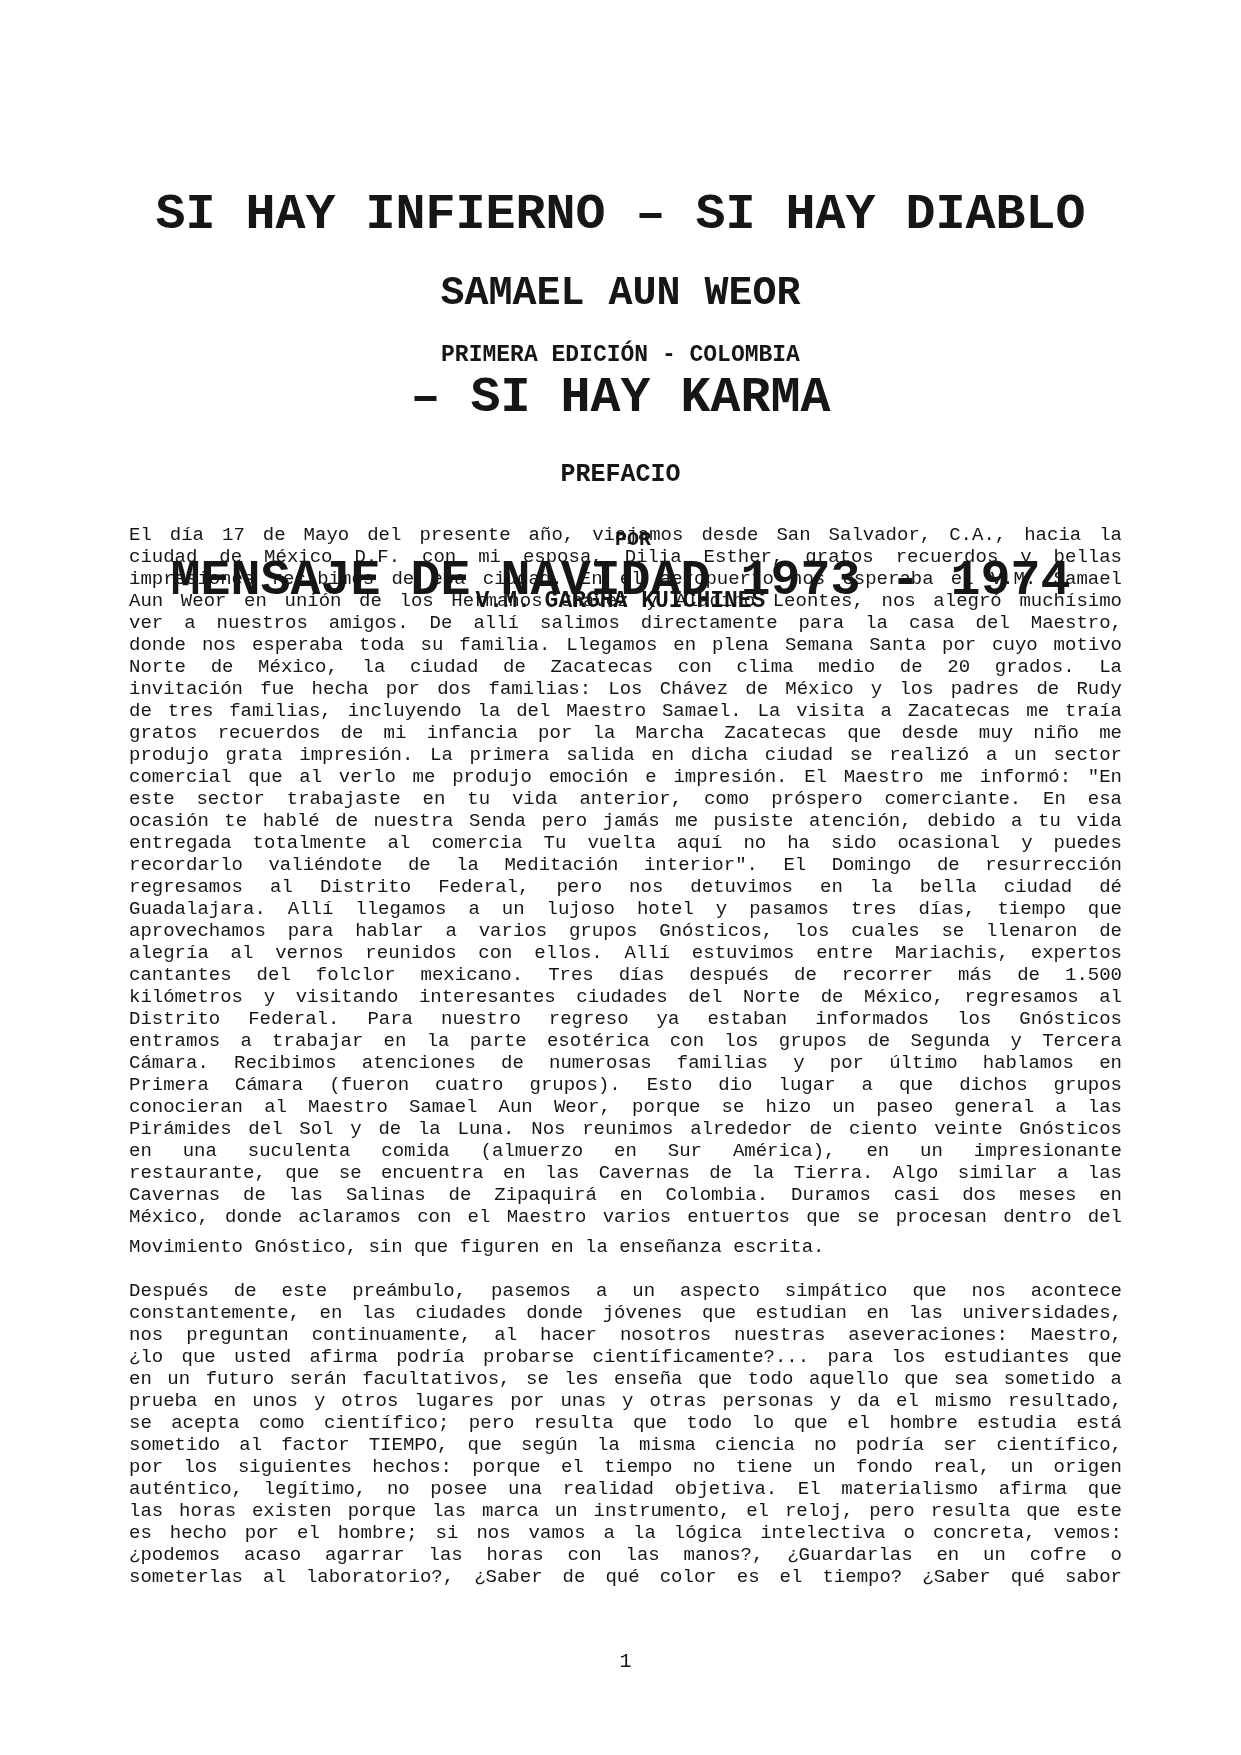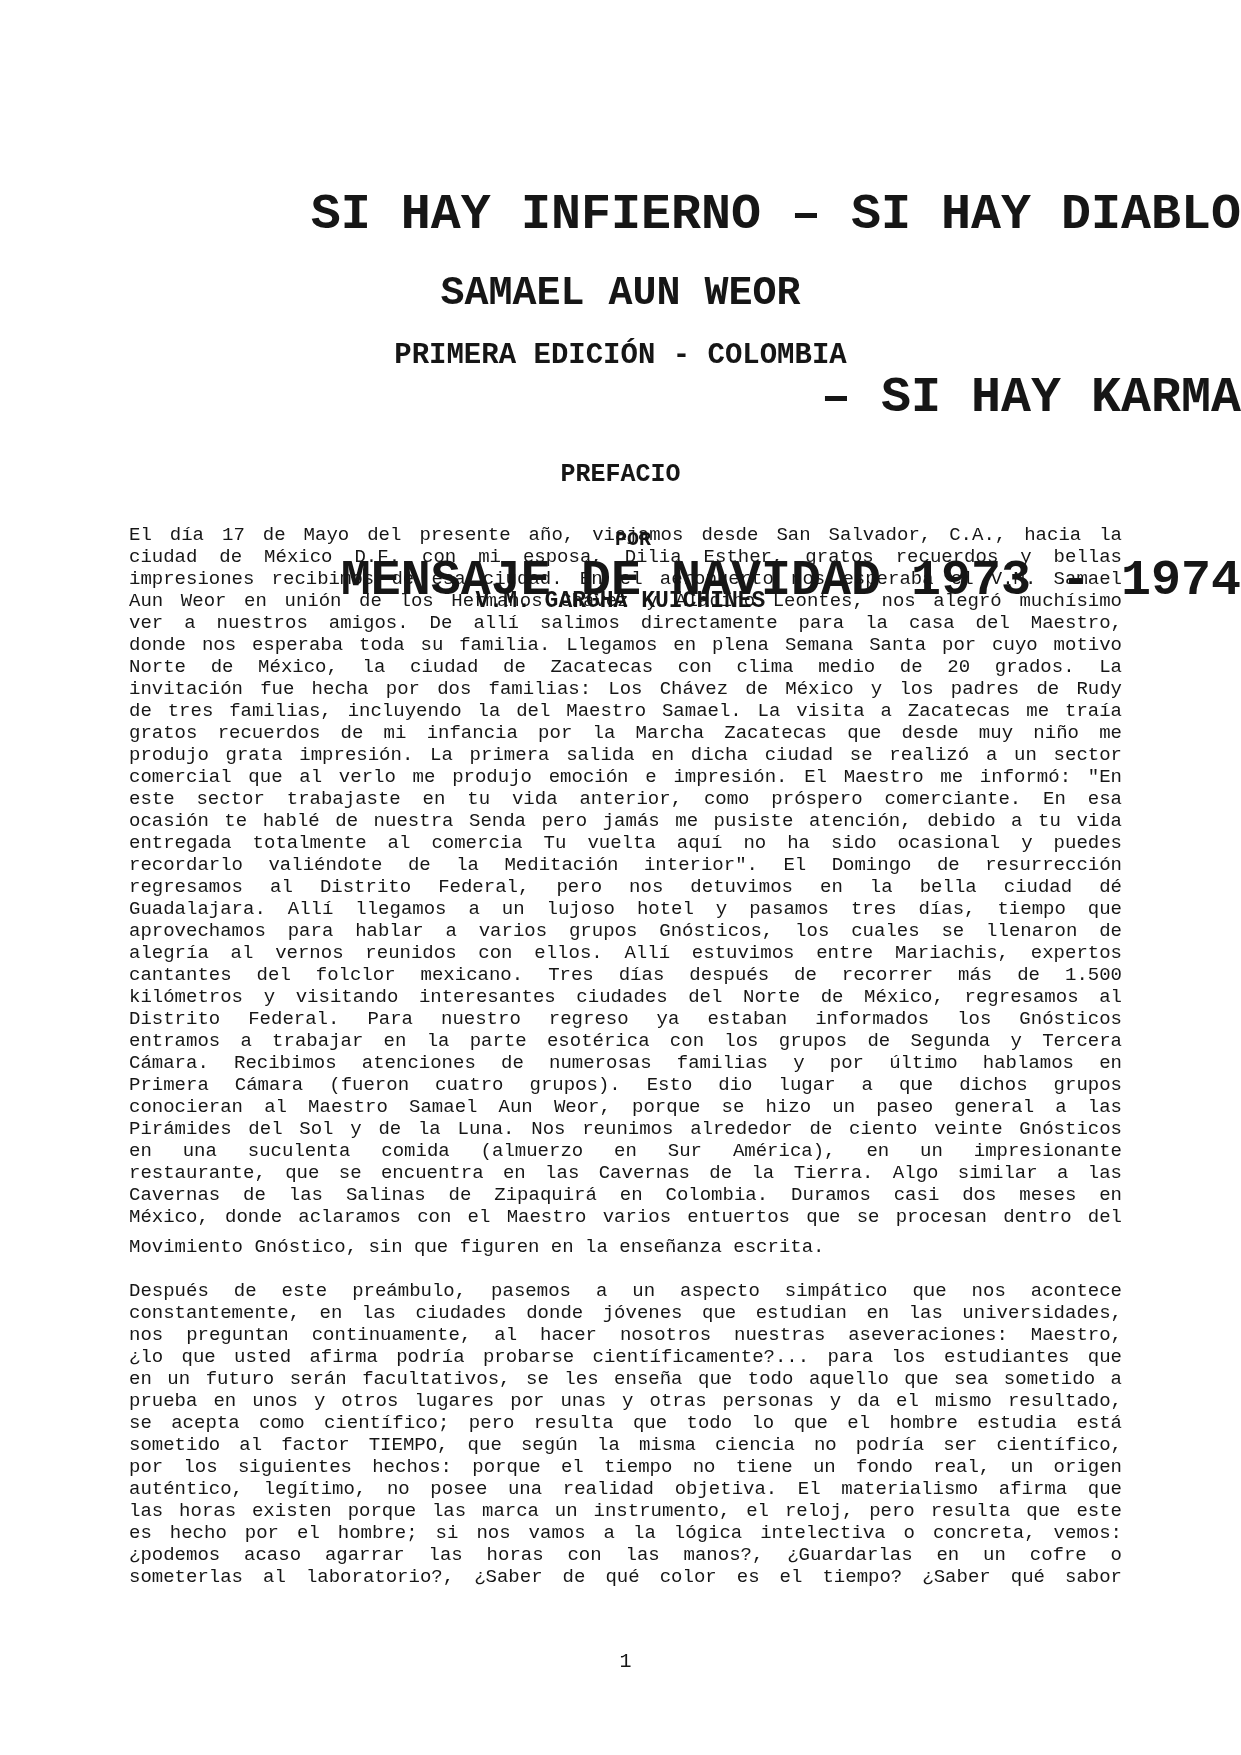--- a/index.html
+++ b/index.html
@@ -22,31 +22,30 @@
     width: 100%;
     text-align: center;
     white-space: pre-wrap;
   }
   .doc-title {
     top: 62px;
     font-size: 50px;
     line-height: 61px;
     font-weight: 700;
     letter-spacing: 0px;
-    text-align: right;
   }
   .author {
     top: 272px;
     font-size: 40px;
     line-height: 44px;
     font-weight: 700;
   }
   .edition {
     top: 339px;
-    font-size: 29px;
+    font-size: 23px;
     line-height: 33px;
     font-weight: 700;
   }
   .preface-block {
     top: 424px;
     font-weight: 700;
   }
   .preface-heading { font-size: 25px; line-height: 30px; }
   .preface-por     { font-size: 20px; line-height: 27px; padding-left: 25px; }
   .preface-vm      { font-size: 23px; line-height: 25px; }

